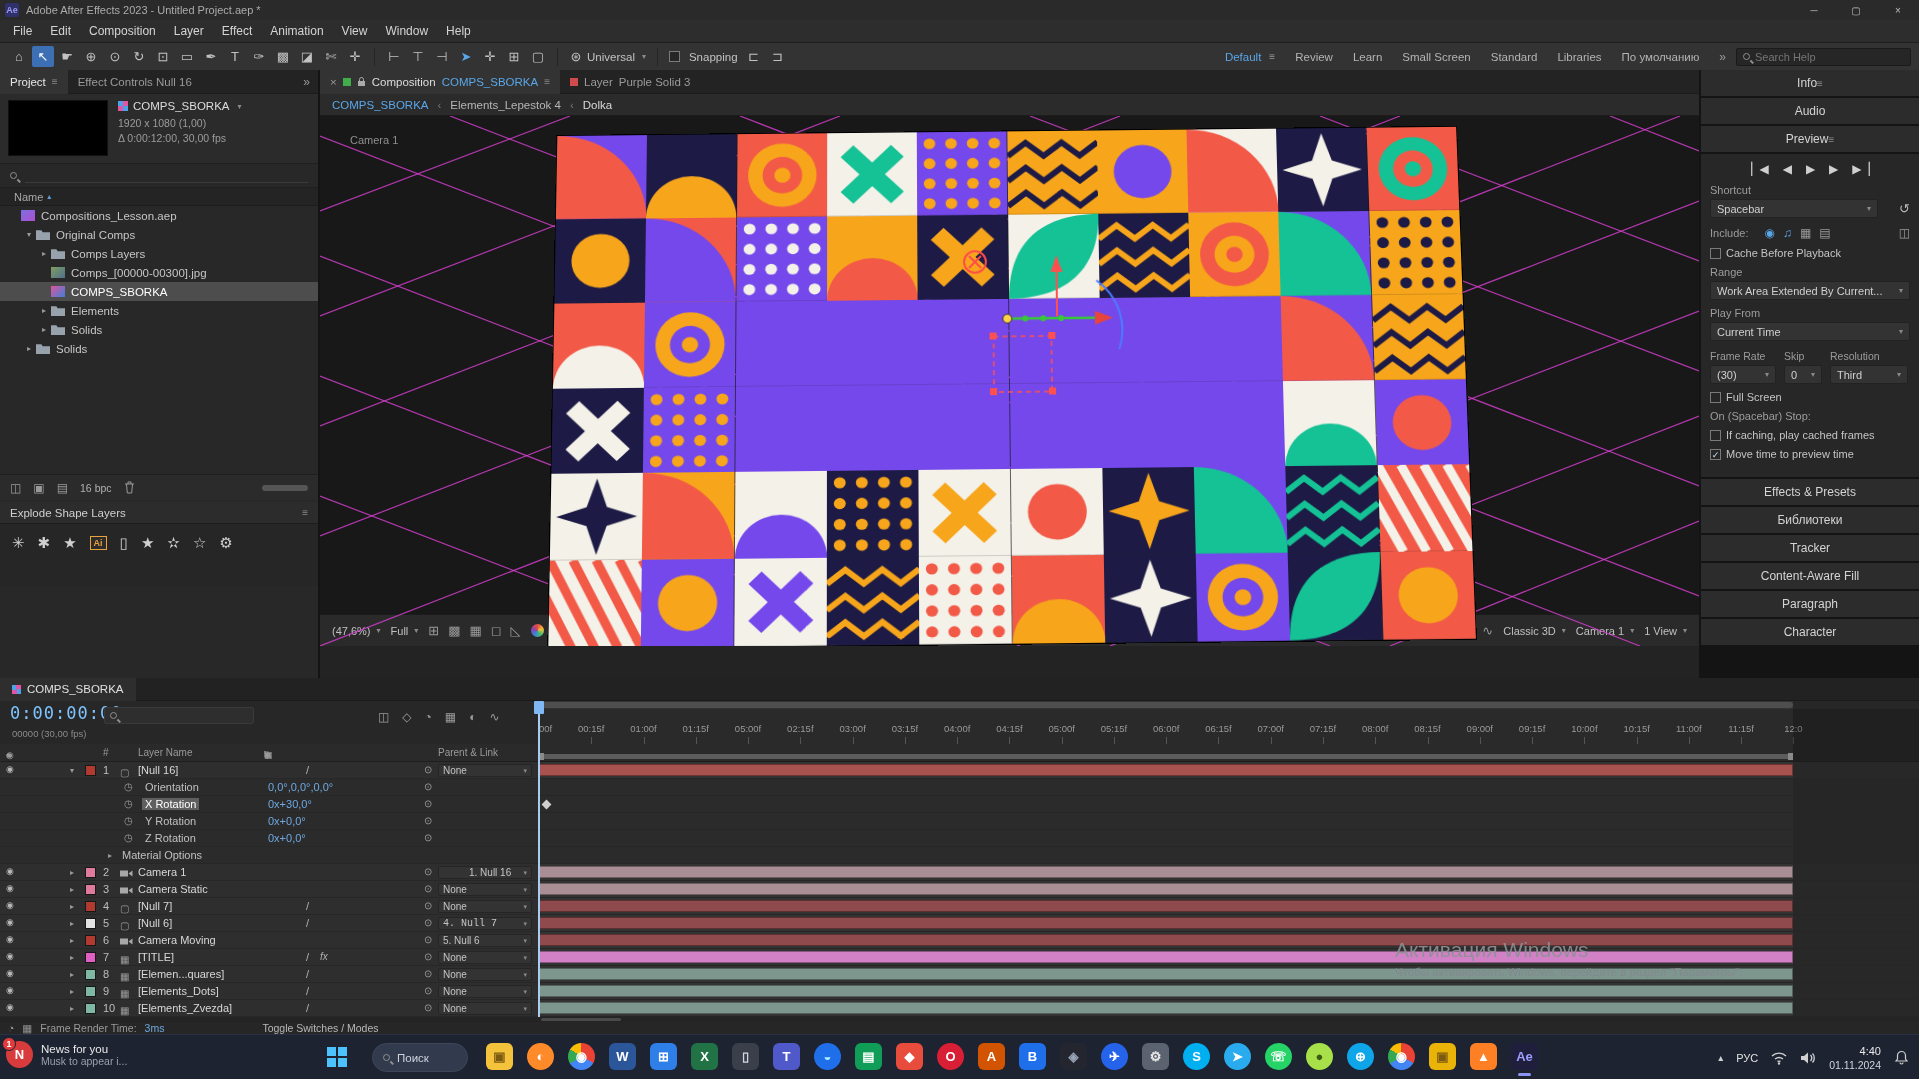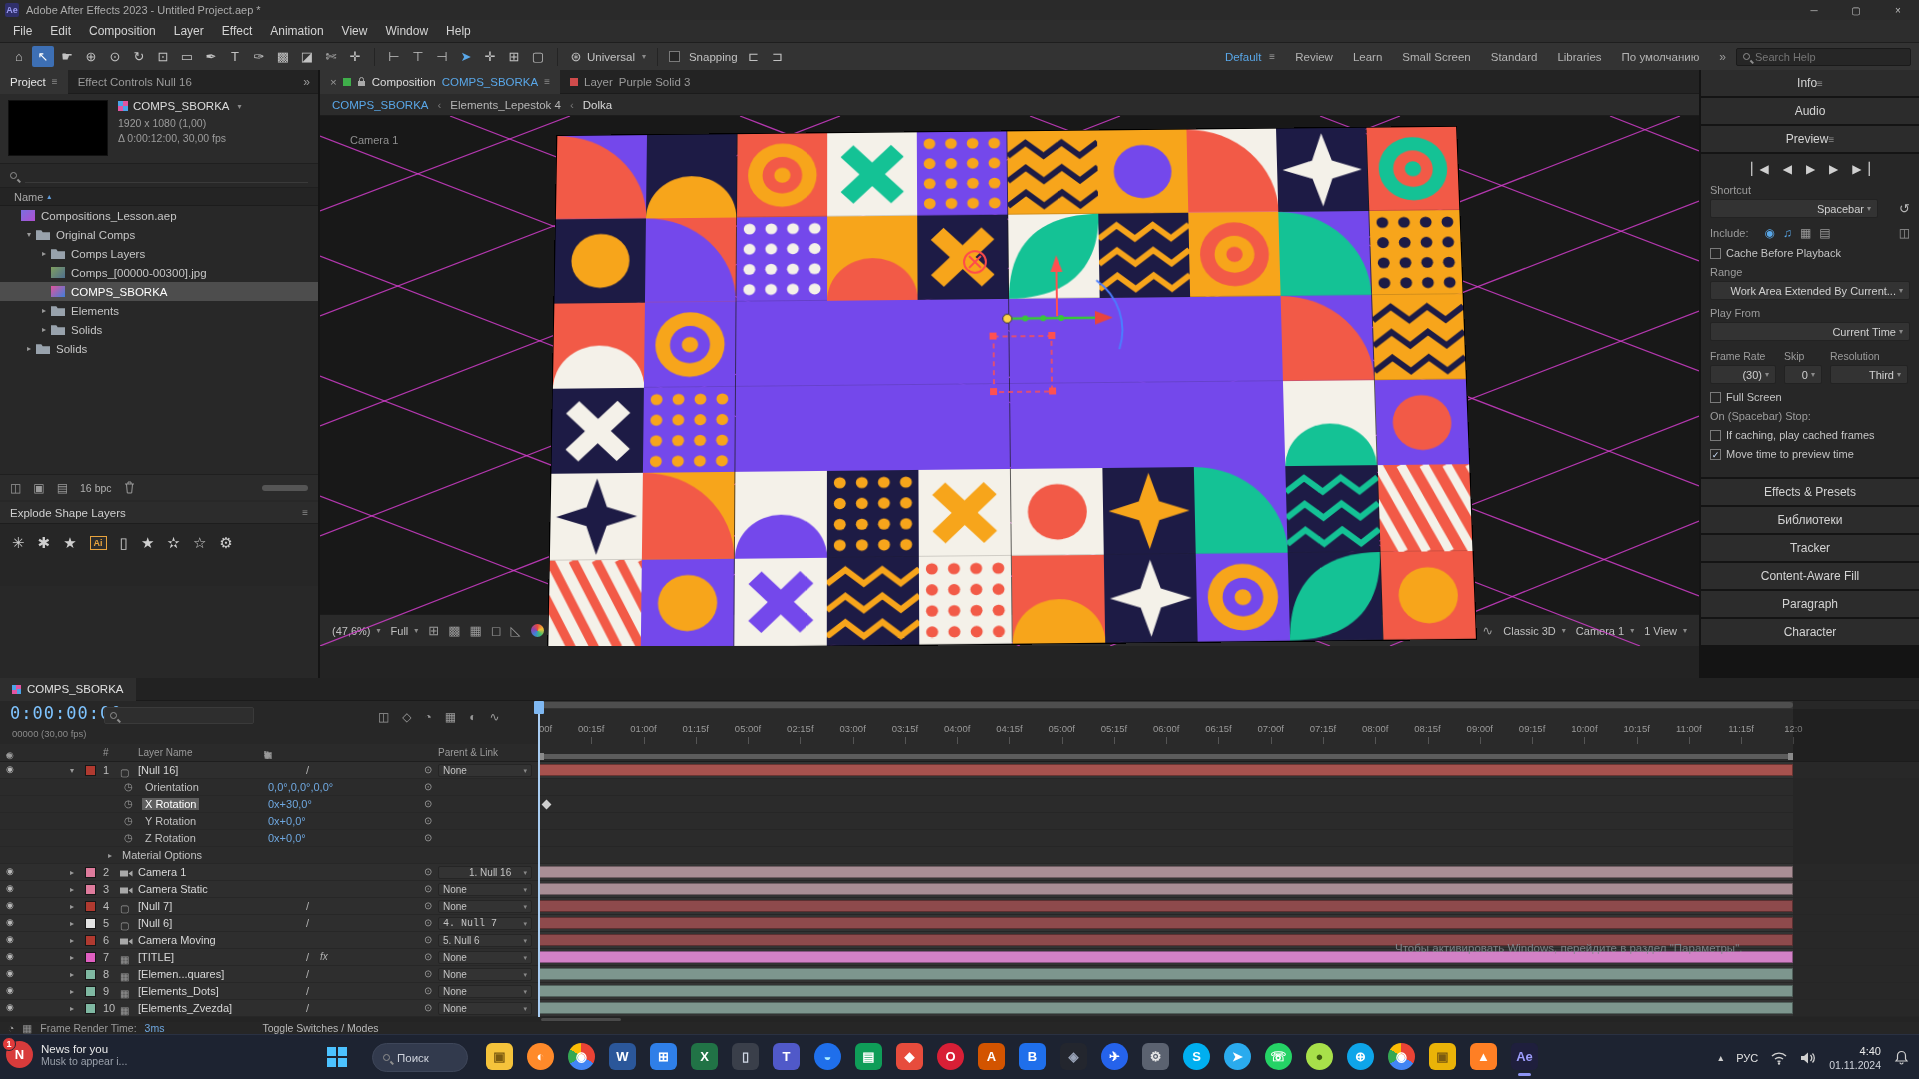--- a/index.html
+++ b/index.html
@@ -91,21 +91,21 @@
 .vb-draft{display:flex;align-items:center;gap:5px;color:#c0c0c0}
 
 #right-panel{position:absolute;left:1701px;top:70px;width:218px;height:608px;background:#141414;display:flex;flex-direction:column;gap:2px}
 .rp-head{height:26px;background:#2c2c2c;display:flex;align-items:center;justify-content:center;padding:0 10px;color:#d4d4d4;font-size:12px;flex:none}
 .rp-menu{color:#8a8a8a;font-size:10px}
 #preview-body{background:#272727;padding:6px 9px 10px;flex:none}
 #transport{display:flex;justify-content:center;gap:15px;margin:2px 0 8px}
 .tr-btn{color:#d0d0d0;font-size:12px;letter-spacing:-1px}
 .p-label{color:#9c9c9c;font-size:11px;margin:7px 0 3px}
 .p-row{display:flex;align-items:center;gap:8px}
-.dd{height:19px;background:#333;border:1px solid #222;border-radius:2px;display:flex;align-items:center;justify-content:flex-end;padding:0 6px;color:#d0d0d0;font-size:11px;white-space:nowrap;overflow:hidden}
+.dd{height:19px;background:#333;border:1px solid #222;border-radius:2px;display:flex;align-items:center;justify-content:space-between;padding:0 6px;color:#d0d0d0;font-size:11px;white-space:nowrap;overflow:hidden}
 .dd.w150{width:168px}
 .dd.full{width:100%}
 .reset{color:#b5b5b5;font-size:13px;margin-left:auto}
 .inc-icons{display:flex;align-items:center;gap:8px;margin-left:8px;flex:1}
 .inc{font-size:12px;color:#9a9a9a}
 .inc.on{color:#59a7e8}
 .inc.last{margin-left:auto}
 .cbrow{display:flex;align-items:center;margin:7px 0;color:#c4c4c4;font-size:11px}
 .p-grid3{display:grid;grid-template-columns:66px 38px 78px;gap:8px;margin-top:3px}
 .p-grid3.labels span{color:#9c9c9c;font-size:10.5px}
@@ -1396,20 +1396,21 @@
   <div id="tl-status">
     <span class="g">◔</span>
     <span class="g">▦</span>
     <span>Frame Render Time:</span>
     <span class="val">3ms</span>
     <span id="toggle-modes">Toggle Switches / Modes</span>
   </div>
 </div>
 
 <div id="watermark">
+  <div class="w1">Активация Windows</div>
   <div class="w2">Чтобы активировать Windows, перейдите в раздел "Параметры".</div>
 </div>
 
 <div id="taskbar">
   <div id="news">
     <div id="news-icon">
       <span>N</span>
       <span id="news-badge">1</span>
     </div>
     <div>

